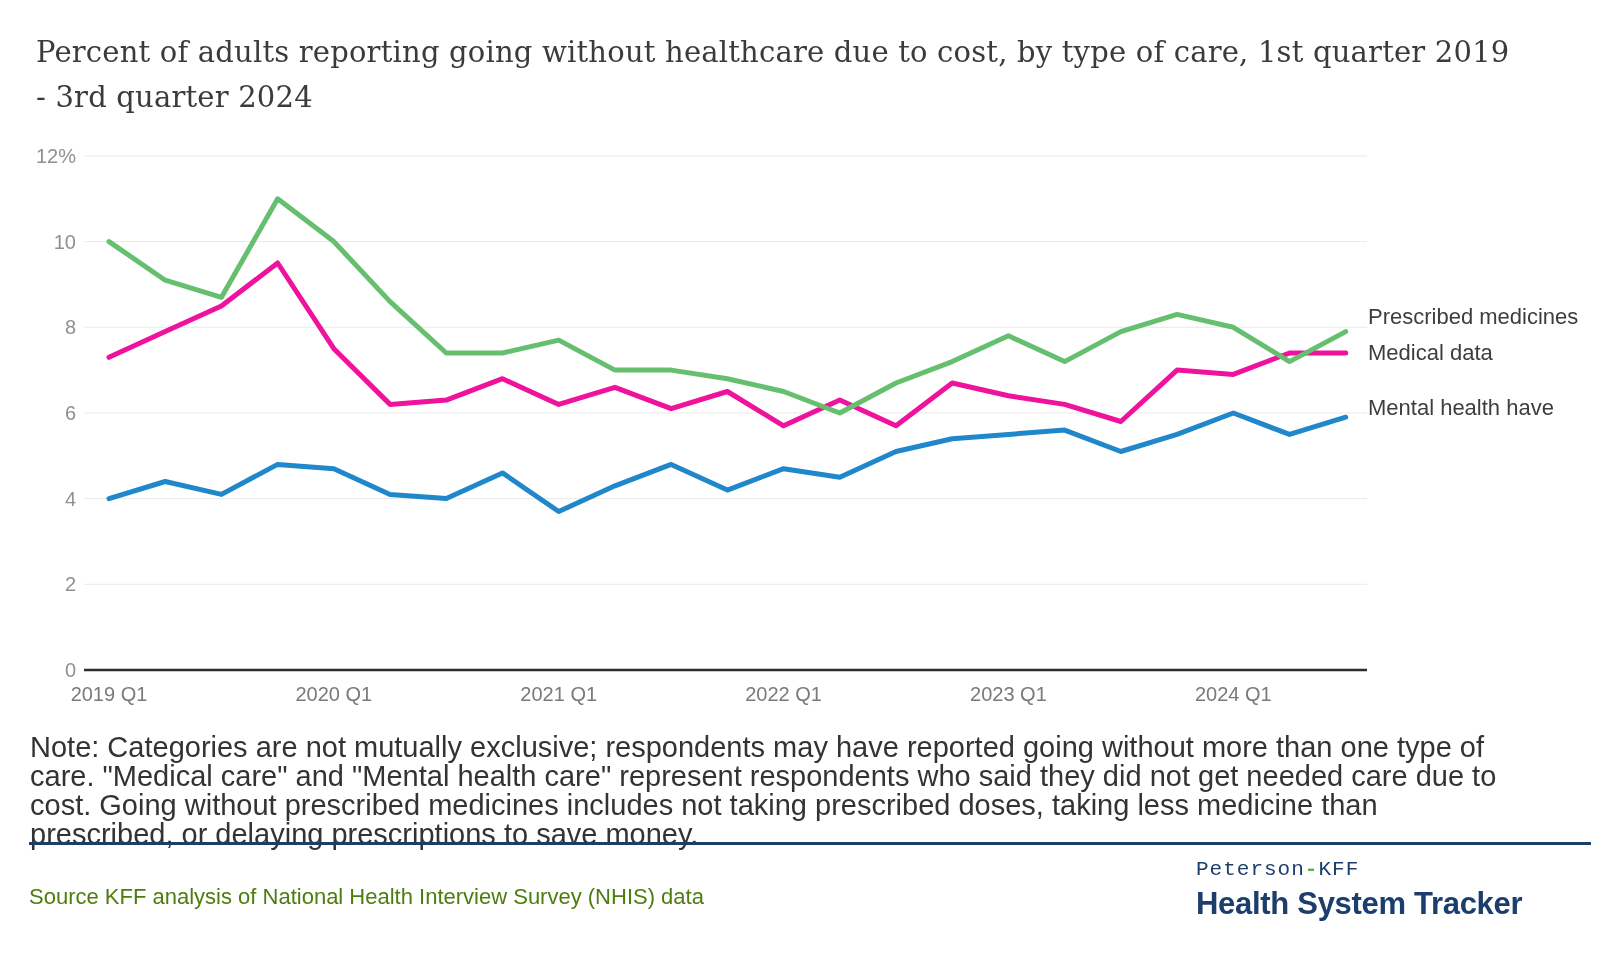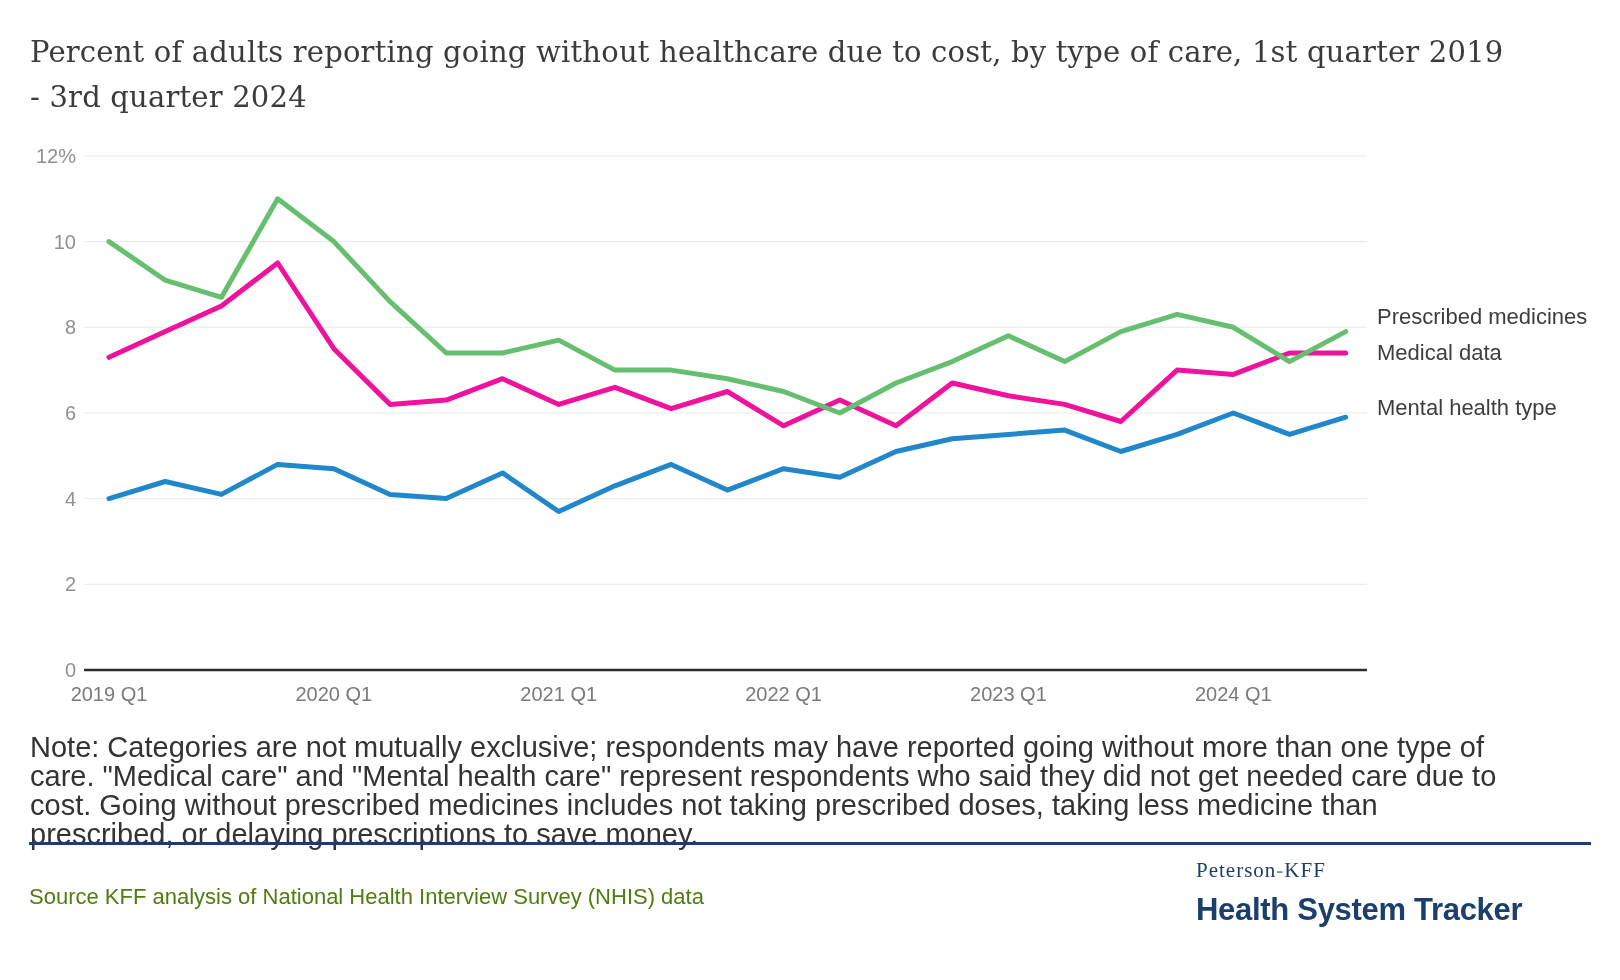--- a/index.html
+++ b/index.html
@@ -1,51 +1,51 @@
 <!DOCTYPE html>
 <html><head>
 <meta charset="utf-8">
 <style>
   html,body{margin:0;padding:0;}
   body{
     width:1620px;height:980px;position:relative;background:#ffffff;
     font-family:"Liberation Sans",sans-serif;overflow:hidden;
   }
   .chart-title{
-    position:absolute;left:30px;top:30px;width:1490px;
+    position:absolute;left:36px;top:30px;width:1490px;
     font-family:"DejaVu Serif","Liberation Serif",serif;
     font-size:29px;line-height:45px;color:#3b3b3b;letter-spacing:0.2px;
   }
   #chart-svg{position:absolute;left:0;top:130px;font-family:"Liberation Sans",sans-serif;}
   .legend-label{
-    position:absolute;left:1368px;font-size:22px;color:#3d3d3d;white-space:nowrap;margin-left:9px;
+    position:absolute;left:1368px;font-size:22px;color:#3d3d3d;white-space:nowrap;
   }
   .legend-prescribed{top:304px;}
   .legend-medical{top:340px;}
   .legend-mental{top:395px;}
   .note-text{
     position:absolute;left:30px;top:733px;width:1478px;
     font-size:29px;line-height:29px;color:#333333;
   }
   .divider{
     position:absolute;left:29px;top:842px;width:1562px;height:3px;background:#1c3e6d;
   }
   .source-text{
     position:absolute;left:29px;top:884px;font-size:22px;color:#4d7c0f;
   }
   .logo{
     position:absolute;left:1196px;top:858px;color:#1c3e6d;
   }
   .logo-top{
-    font-family:Liberation Serif, serif;
+    font-family:Liberation Mono, monospace;
     font-size:21px;letter-spacing:1px;line-height:24px;
   }
   .logo-top .logo-hyphen{color:#5fae57;font-weight:bold;}
   .logo-bottom{
-    font-size:31px;font-weight:bold;letter-spacing:-0.3px;line-height:32px;margin-top:12px;
+    font-size:31px;font-weight:bold;letter-spacing:-0.3px;line-height:32px;margin-top:6px;
   }
 </style>
 </head>
 <body>
 
 <div class="chart-title">Percent of adults reporting going without healthcare due to cost, by type of care, 1st quarter 2019 - 3rd quarter 2024</div>
 
 <svg id="chart-svg" width="1620" height="590" viewBox="0 0 1620 590">
     <line x1="84" y1="540" x2="1367" y2="540" stroke="#2d2d2d" stroke-width="2.5"></line>
     <text x="76" y="547" text-anchor="end" fill="#8f9093" font-size="20">0</text>
@@ -67,21 +67,21 @@
     <text x="783.58" y="571" text-anchor="middle" fill="#7a7a7a" font-size="20">2022 Q1</text>
     <text x="1008.44" y="571" text-anchor="middle" fill="#7a7a7a" font-size="20">2023 Q1</text>
     <text x="1233.3000000000002" y="571" text-anchor="middle" fill="#7a7a7a" font-size="20">2024 Q1</text>
     <polyline points="109,227.3 165.215,201.6 221.43,175.9 277.645,133.0 333.86,218.7 390.07500000000005,274.4 446.29,270.1 502.505,248.7 558.72,274.4 614.9350000000001,257.3 671.1500000000001,278.7 727.365,261.5 783.58,295.8 839.7950000000001,270.1 896.01,295.8 952.225,253.0 1008.44,265.8 1064.6550000000002,274.4 1120.8700000000001,291.5 1177.085,240.1 1233.3000000000002,244.4 1289.515,223.0 1345.73,223.0" fill="none" stroke="#ef129c" stroke-width="5" stroke-linejoin="round" stroke-linecap="round"></polyline>
     <polyline points="109,111.6 165.215,150.2 221.43,167.3 277.645,68.8 333.86,111.6 390.07500000000005,171.6 446.29,223.0 502.505,223.0 558.72,210.1 614.9350000000001,240.1 671.1500000000001,240.1 727.365,248.7 783.58,261.5 839.7950000000001,283.0 896.01,253.0 952.225,231.6 1008.44,205.8 1064.6550000000002,231.6 1120.8700000000001,201.6 1177.085,184.4 1233.3000000000002,197.3 1289.515,231.6 1345.73,201.6" fill="none" stroke="#66bf6f" stroke-width="5" stroke-linejoin="round" stroke-linecap="round"></polyline>
     <polyline points="109,368.6 165.215,351.5 221.43,364.4 277.645,334.4 333.86,338.7 390.07500000000005,364.4 446.29,368.6 502.505,342.9 558.72,381.5 614.9350000000001,355.8 671.1500000000001,334.4 727.365,360.1 783.58,338.7 839.7950000000001,347.2 896.01,321.5 952.225,308.7 1008.44,304.4 1064.6550000000002,300.1 1120.8700000000001,321.5 1177.085,304.4 1233.3000000000002,283.0 1289.515,304.4 1345.73,287.2" fill="none" stroke="#1f87ca" stroke-width="5" stroke-linejoin="round" stroke-linecap="round"></polyline>
   </svg>
 
 <div class="legend-label legend-prescribed">Prescribed medicines</div>
 <div class="legend-label legend-medical">Medical data</div>
-<div class="legend-label legend-mental">Mental health type</div>
+<div class="legend-label legend-mental">Mental health have</div>
 
 <div class="note-text">Note: Categories are not mutually exclusive; respondents may have reported going without more than one type of care. "Medical care" and "Mental health care" represent respondents who said they did not get needed care due to cost. Going without prescribed medicines includes not taking prescribed doses, taking less medicine than prescribed, or delaying prescriptions to save money.</div>
 
 <div class="divider"></div>
 
 <div class="source-text">Source KFF analysis of National Health Interview Survey (NHIS) data</div>
 
 <div class="logo">
   <div class="logo-top"><span>Peterson</span><span class="logo-hyphen">-</span><span>KFF</span></div>
   <div class="logo-bottom">Health System Tracker</div>

